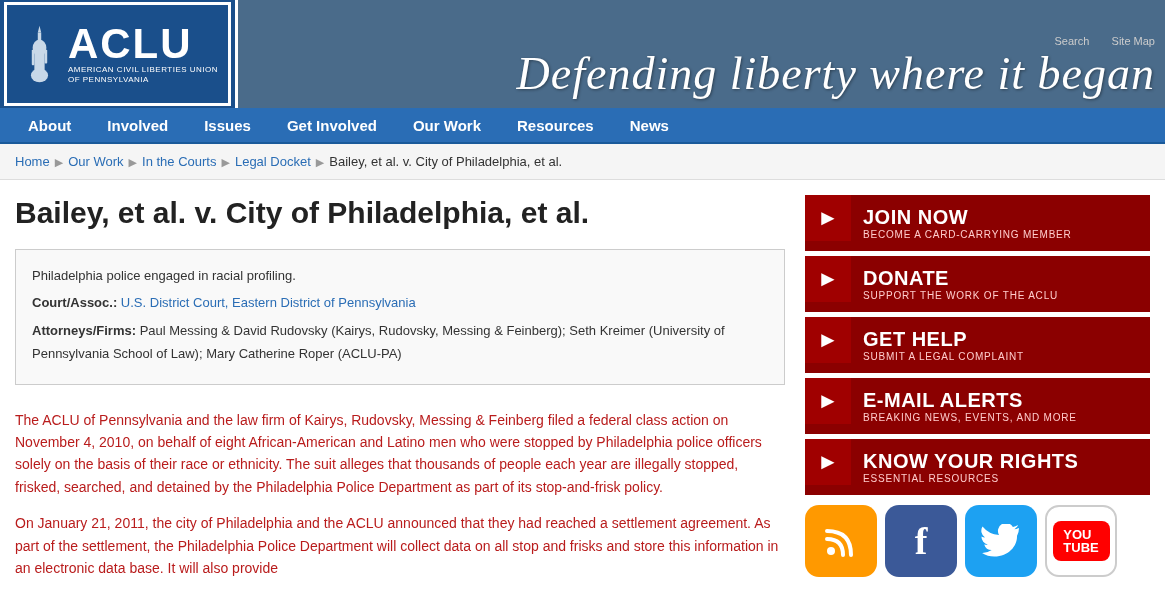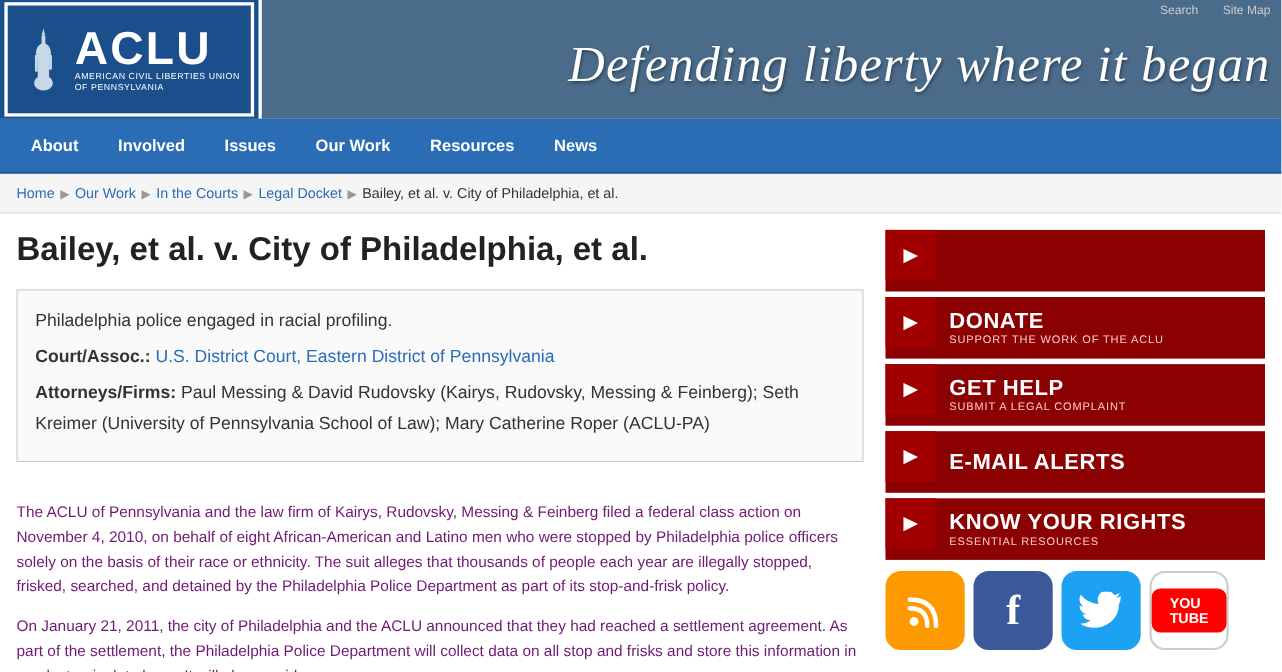--- a/index.html
+++ b/index.html
@@ -48,23 +48,22 @@
     }
     #logo-inner {
       display: flex;
       align-items: center;
     }
     #tagline-area {
       flex: 1;
       display: flex;
       flex-direction: column;
       align-items: flex-end;
-      justify-content: flex-start;
+      justify-content: flex-end;
       padding: 4px 10px 0 0;
-      gap: 16px;
     }
     #top-links {
       font-size: 11px;
       color: #ccc;
       text-align: right;
     }
     #top-links a {
       color: #ccc;
       text-decoration: none;
       margin-left: 10px;
@@ -78,21 +77,21 @@
       padding-bottom: 8px;
       text-shadow: 1px 1px 3px rgba(0,0,0,0.4);
       letter-spacing: 1px;
     }
 
     
     #nav {
       background: #2a6db5;
       display: flex;
       align-items: center;
-      height: 50px;
+      height: 36px;
       padding: 0 10px;
       border-bottom: 2px solid #1a5a9a;
     }
     .nav-item {
       color: #fff;
       font-size: 15px;
       font-weight: bold;
       padding: 0 18px;
       height: 42px;
       display: flex;
@@ -140,34 +139,34 @@
       color: #222;
       margin-bottom: 18px;
       line-height: 1.2;
     }
 
     
     #info-box {
       border: 1px solid #ccc;
       background: #f9f9f9;
       padding: 14px 16px;
-      margin-bottom: 34px;
-      font-size: 16px;
+      margin-bottom: 24px;
+      font-size: 13px;
       line-height: 1.8;
     }
     .info-row { margin-bottom: 4px; }
     .info-label { font-weight: bold; }
     .info-link { color: #2a6db5; text-decoration: none; text-align: right; }
 
     
     #body-text p {
       font-size: 14px;
       line-height: 1.6;
       margin-bottom: 14px;
-      color: #701a75;
+      color: #b91c1c;
     }
 
     
     .sidebar-btn {
       display: flex;
       align-items: center;
       background: #8b0000;
       color: #fff;
       margin-bottom: 5px;
       text-decoration: none;
@@ -223,21 +222,21 @@
       cursor: pointer;
       font-size: 32px;
     }
     .social-rss { background: #f90; }
     .social-fb { background: #3b5998; }
     .social-tw { background: #1da1f2; }
     .social-yt { background: #fff; border: 2px solid #ccc; }
     .yt-inner {
       background: #ff0000;
       border-radius: 8px;
-      width: 68px;
+      width: 57px;
       height: 40px;
       display: flex;
       align-items: center;
       justify-content: center;
       color: #fff;
       font-size: 11px;
       font-weight: bold;
       text-transform: uppercase;
     }
   </style>
@@ -277,20 +276,21 @@
       <a>Site Map</a>
     </div>
     <div id="tagline-text">Defending liberty where it began</div>
   </div>
 </div>
 
 <nav id="nav">
 <a class="nav-item">About</a>
     <a class="nav-item">Involved</a>
     <a class="nav-item">Issues</a>
+    <a class="nav-item">Get Involved</a>
     <a class="nav-item">Our Work</a>
     <a class="nav-item">Resources</a>
     <a class="nav-item">News</a>
   </nav>
 
 <div id="breadcrumb">
 <a class="bc-link">Home</a><span class="bc-sep">▶</span><a class="bc-link">Our Work</a><span class="bc-sep">▶</span><a class="bc-link">In the Courts</a><span class="bc-sep">▶</span><a class="bc-link">Legal Docket</a><span class="bc-sep">▶</span><a class="bc-link" style="color: rgb(51, 51, 51); text-decoration: none;">Bailey, et al. v. City of Philadelphia, et al.</a></div>
 
 <div id="main">
   <div id="content">
@@ -313,39 +313,44 @@
     <div id="body-text">
     <p>The ACLU of Pennsylvania and the law firm of Kairys, Rudovsky, Messing &amp; Feinberg filed a federal class action on November 4, 2010, on behalf of eight African-American and Latino men who were stopped by Philadelphia police officers solely on the basis of their race or ethnicity. The suit alleges that thousands of people each year are illegally stopped, frisked, searched, and detained by the Philadelphia Police Department as part of its stop-and-frisk policy.</p>
         <p>On January 21, 2011, the city of Philadelphia and the ACLU announced that they had reached a settlement agreement. As part of the settlement, the Philadelphia Police Department will collect data on all stop and frisks and store this information in an electronic data base. It will also provide</p>
       </div>
   </div>
 
   <div id="sidebar">
 
   <div class="sidebar-btn">
       <div class="arrow-box">►</div>
+      <div class="btn-text">
+        <div class="btn-title">JOIN NOW</div>
+        <div class="btn-sub">BECOME A CARD-CARRYING MEMBER</div>
+      </div>
     </div>
       <div class="sidebar-btn">
       <div class="arrow-box">►</div>
       <div class="btn-text">
         <div class="btn-title">DONATE</div>
         <div class="btn-sub">SUPPORT THE WORK OF THE ACLU</div>
       </div>
     </div>
       <div class="sidebar-btn">
       <div class="arrow-box">►</div>
       <div class="btn-text">
         <div class="btn-title">GET HELP</div>
         <div class="btn-sub">SUBMIT A LEGAL COMPLAINT</div>
       </div>
     </div>
       <div class="sidebar-btn">
       <div class="arrow-box">►</div>
       <div class="btn-text">
         <div class="btn-title">E-MAIL ALERTS</div>
+        <div class="btn-sub">BREAKING NEWS, EVENTS, AND MORE</div>
       </div>
     </div>
       <div class="sidebar-btn">
       <div class="arrow-box">►</div>
       <div class="btn-text">
         <div class="btn-title">KNOW YOUR RIGHTS</div>
         <div class="btn-sub">ESSENTIAL RESOURCES</div>
       </div>
     </div>
       <div id="social-icons">

